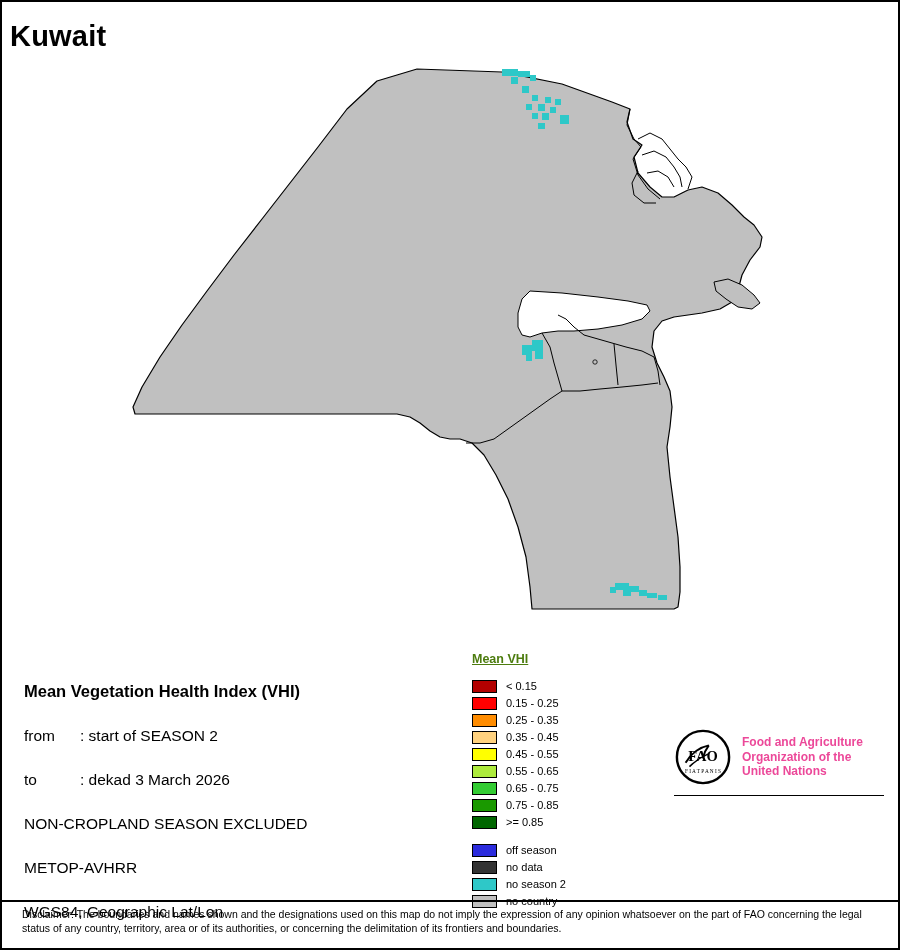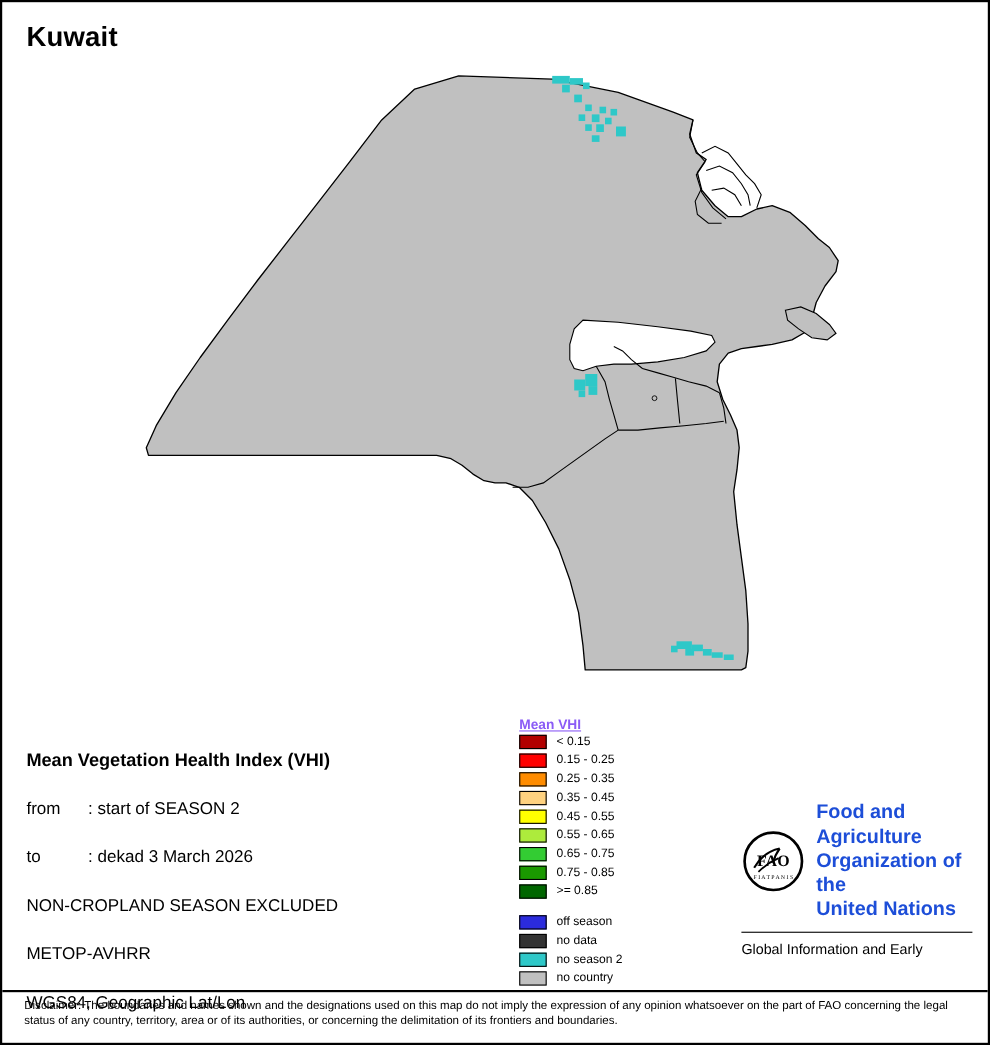--- a/index.html
+++ b/index.html
@@ -15,23 +15,23 @@
     width: 900px;
     height: 950px;
     background: #ffffff;
     border: 2px solid #000000;
     box-sizing: border-box;
     overflow: hidden;
   }
   
   #map-title {
     position: absolute;
-    left: 22px;
+    left: 8px;
     top: 18px;
-    font-size: 25px;
+    font-size: 29px;
     font-weight: bold;
     color: #000000;
     letter-spacing: 0.2px;
   }
   
   #map-area {
     position: absolute;
     left: 0;
     top: 45px;
     width: 896px;
@@ -67,23 +67,23 @@
   
   #vhi-legend {
     position: absolute;
     left: 470px;
     top: 650px;
     width: 180px;
   }
   #vhi-legend .legend-title {
     font-size: 12.5px;
     font-weight: bold;
-    color: #8b5cf6;
+    color: #4d7c0f;
     text-decoration: underline;
-    margin-bottom: 0;
+    margin-bottom: 12px;
   }
   .legend-entry {
     display: flex;
     align-items: center;
     height: 16px;
     margin-bottom: 1px;
     text-align: right;
   }
   .legend-swatch {
     width: 25px;
@@ -112,24 +112,24 @@
     display: flex;
     align-items: center;
   }
   #fao-logo {
     width: 58px;
     height: 58px;
     flex: none;
     margin-right: 10px;
   }
   #fao-name {
-    font-size: 18px;
+    font-size: 12px;
     font-weight: bold;
     line-height: 1.22;
-    color: #1d4ed8;
+    color: #ec4899;
   }
   #fao-rule {
     border-top: 1.5px solid #000000;
     margin: 9px 0 7px 0;
   }
   #giews-text {
     font-size: 13px;
     line-height: 1.28;
     color: #000000;
   }
@@ -311,20 +311,19 @@
         <text x="30" y="47" text-anchor="middle" font-family="Liberation Serif, serif" font-size="5.5" fill="#000000">F I A T   P A N I S</text>
       </svg>
       <div id="fao-name">
         <div>Food and Agriculture</div>
         <div>Organization of the</div>
         <div>United Nations</div>
       </div>
     </div>
     <div id="fao-rule"></div>
     <div id="giews-text">
-      <div>Global Information and Early</div>
     </div>
   </div>
 
   <div id="disclaimer-sep"></div>
   <div id="disclaimer">Disclaimer: The boundaries and names shown and the designations used on this map do not imply the expression of any opinion whatsoever on the part of FAO concerning the legal status of any country, territory, area or of its authorities, or concerning the delimitation of its frontiers and boundaries.</div>
 
 </div>
 
 </body></html>

